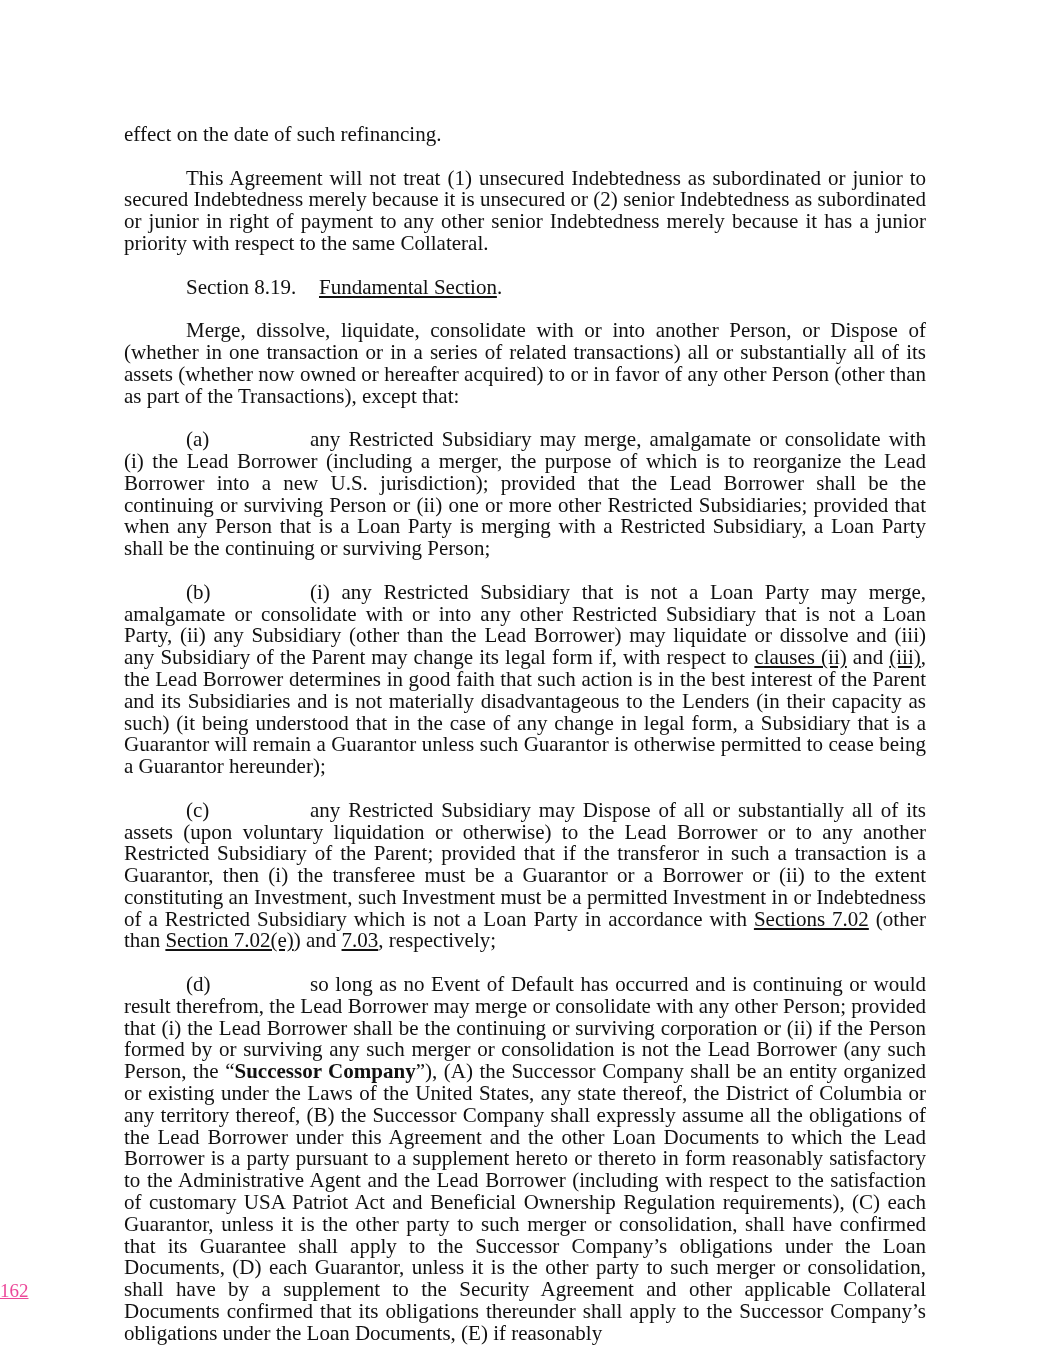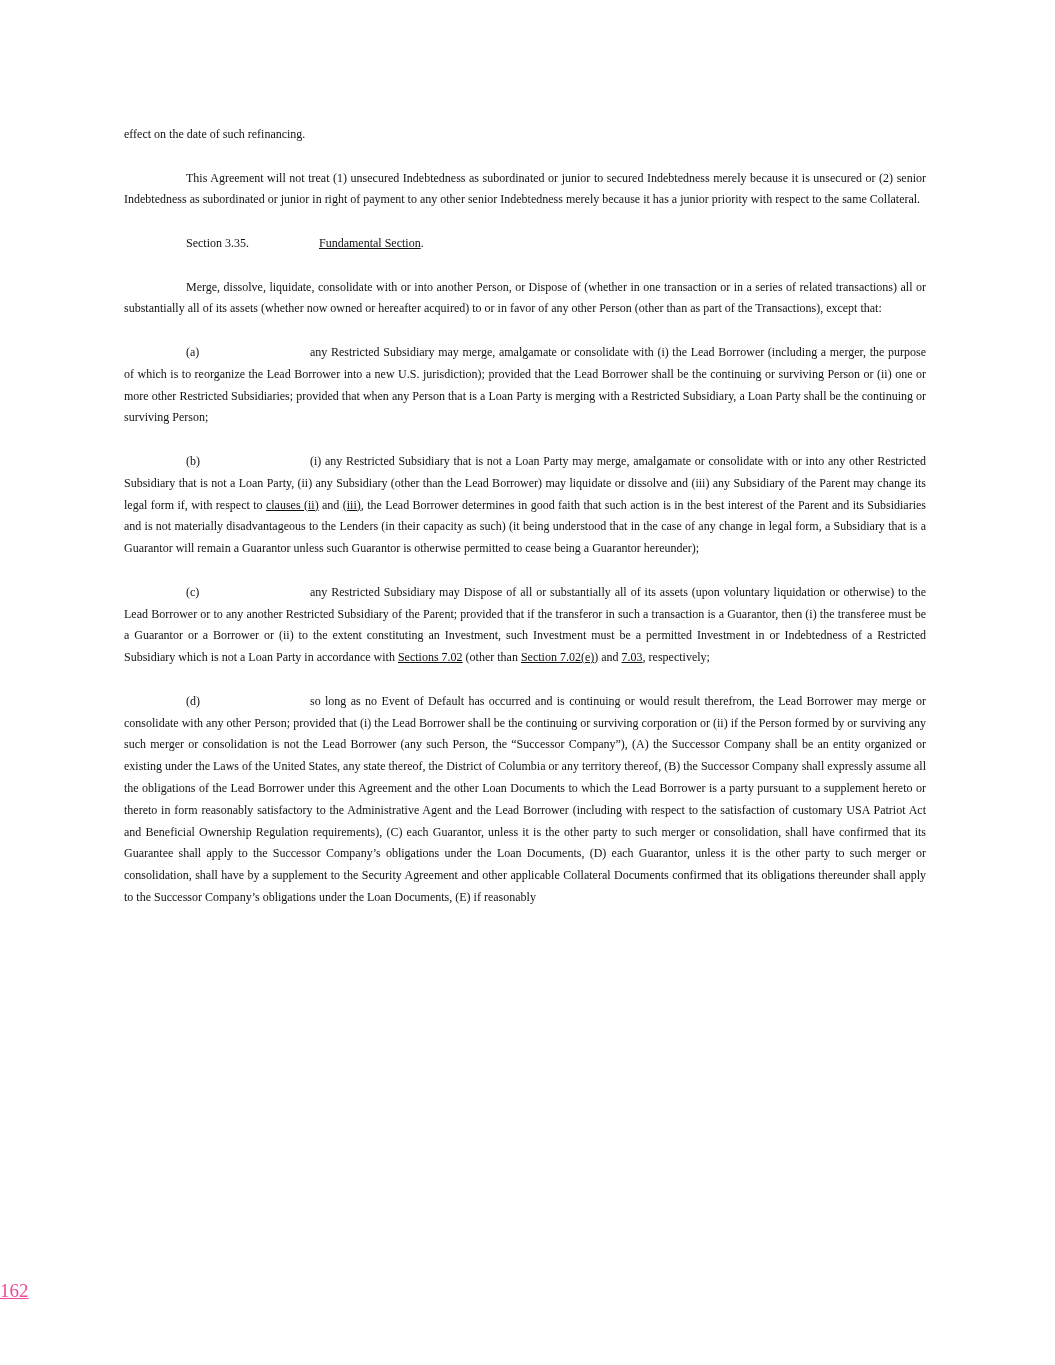--- a/index.html
+++ b/index.html
@@ -3,44 +3,44 @@
   <meta charset="utf-8">
   <style>
     html, body { margin: 0; padding: 0; background: #ffffff; }
     body {
       width: 1055px; height: 1365px; position: relative; overflow: hidden;
       font-family: "Liberation Serif", "DejaVu Serif", serif;
       color: #111111;
     }
     .page {
       position: absolute; left: 124px; top: 124px; width: 802px;
-      font-size: 12px; line-height: 21.8px;
+      font-size: 21px; line-height: 21.8px;
     }
     p { margin: 0 0 21.8px 0; text-align: justify; text-align-last: left; }
     .indent { text-indent: 62px; }
     .section-head { text-indent: 62px; }
     .section-head .num { display: inline-block; width: 133px; text-indent: 0; }
     .u { text-decoration: underline; }
     .it { }
-    .b { font-weight: normal; }
+    .b { font-weight: bold; }
     .clause-label { display: inline-block; width: 124px; text-indent: 0; }
     .page-number {
       position: absolute; left: 0; width: 1055px; top: 1280px; text-align: left;
       font-size: 19px; color: #ec4899; text-decoration: underline;
     }
   </style>
 </head>
 <body>
 
 <div class="page">
   <p>effect on the date of such refinancing.</p>
 
   <p class="indent">This Agreement will not treat (1) unsecured Indebtedness as subordinated or junior to secured Indebtedness merely because it is unsecured or (2) senior Indebtedness as subordinated or junior in right of payment to any other senior Indebtedness merely because it has a junior priority with respect to the same Collateral.</p>
 
-  <p class="section-head"><span class="num">Section 3.35.</span><span class="u">Fundamental Section</span><span>.</span></p>
+  <p class="section-head"><span class="num">Section 8.19.</span><span class="u">Fundamental Section</span><span>.</span></p>
 
   <p class="indent">Merge, dissolve, liquidate, consolidate with or into another Person, or Dispose of (whether in one transaction or in a series of related transactions) all or substantially all of its assets (whether now owned or hereafter acquired) to or in favor of any other Person (other than as part of the Transactions), except that:</p>
 
   <p class="indent"><span class="clause-label">(a)</span><span>any Restricted Subsidiary may merge, amalgamate or consolidate with (i) the Lead Borrower (including a merger, the purpose of which is to reorganize the Lead Borrower into a new U.S. jurisdiction); </span><span class="it">provided</span><span> that the Lead Borrower shall be the continuing or surviving Person or (ii) one or more other Restricted Subsidiaries; </span><span class="it">provided</span><span> that when any Person that is a Loan Party is merging with a Restricted Subsidiary, a Loan Party shall be the continuing or surviving Person;</span></p>
 
   <p class="indent"><span class="clause-label">(b)</span><span>(i) any Restricted Subsidiary that is not a Loan Party may merge, amalgamate or consolidate with or into any other Restricted Subsidiary that is not a Loan Party, (ii) any Subsidiary (other than the Lead Borrower) may liquidate or dissolve and (iii) any Subsidiary of the Parent may change its legal form if, with respect to </span><span class="u">clauses (ii)</span><span> and </span><span class="u">(iii)</span><span>, the Lead Borrower determines in good faith that such action is in the best interest of the Parent and its Subsidiaries and is not materially disadvantageous to the Lenders (in their capacity as such) (it being understood that in the case of any change in legal form, a Subsidiary that is a Guarantor will remain a Guarantor unless such Guarantor is otherwise permitted to cease being a Guarantor hereunder);</span></p>
 
   <p class="indent"><span class="clause-label">(c)</span><span>any Restricted Subsidiary may Dispose of all or substantially all of its assets (upon voluntary liquidation or otherwise) to the Lead Borrower or to any another Restricted Subsidiary of the Parent; </span><span class="it">provided</span><span> that if the transferor in such a transaction is a Guarantor, then (i) the transferee must be a Guarantor or a Borrower or (ii) to the extent constituting an Investment, such Investment must be a permitted Investment in or Indebtedness of a Restricted Subsidiary which is not a Loan Party in accordance with </span><span class="u">Sections 7.02</span><span> (other than </span><span class="u">Section 7.02(e)</span><span>) and </span><span class="u">7.03</span><span>, respectively;</span></p>
 
   <p class="indent"><span class="clause-label">(d)</span><span>so long as no Event of Default has occurred and is continuing or would result therefrom, the Lead Borrower may merge or consolidate with any other Person; </span><span class="it">provided</span><span> that (i) the Lead Borrower shall be the continuing or surviving corporation or (ii) if the Person formed by or surviving any such merger or consolidation is not the Lead Borrower (any such Person, the “</span><span class="b">Successor Company</span><span>”), (A) the Successor Company shall be an entity organized or existing under the Laws of the United States, any state thereof, the District of Columbia or any territory thereof, (B) the Successor Company shall expressly assume all the obligations of the Lead Borrower under this Agreement and the other Loan Documents to which the Lead Borrower is a party pursuant to a supplement hereto or thereto in form reasonably satisfactory to the Administrative Agent and the Lead Borrower (including with respect to the satisfaction of customary USA Patriot Act and Beneficial Ownership Regulation requirements), (C) each Guarantor, unless it is the other party to such merger or consolidation, shall have confirmed that its Guarantee shall apply to the Successor Company’s obligations under the Loan Documents, (D) each Guarantor, unless it is the other party to such merger or consolidation, shall have by a supplement to the Security Agreement and other applicable Collateral Documents confirmed that its obligations thereunder shall apply to the Successor Company’s obligations under the Loan Documents, (E) if reasonably</span></p>

